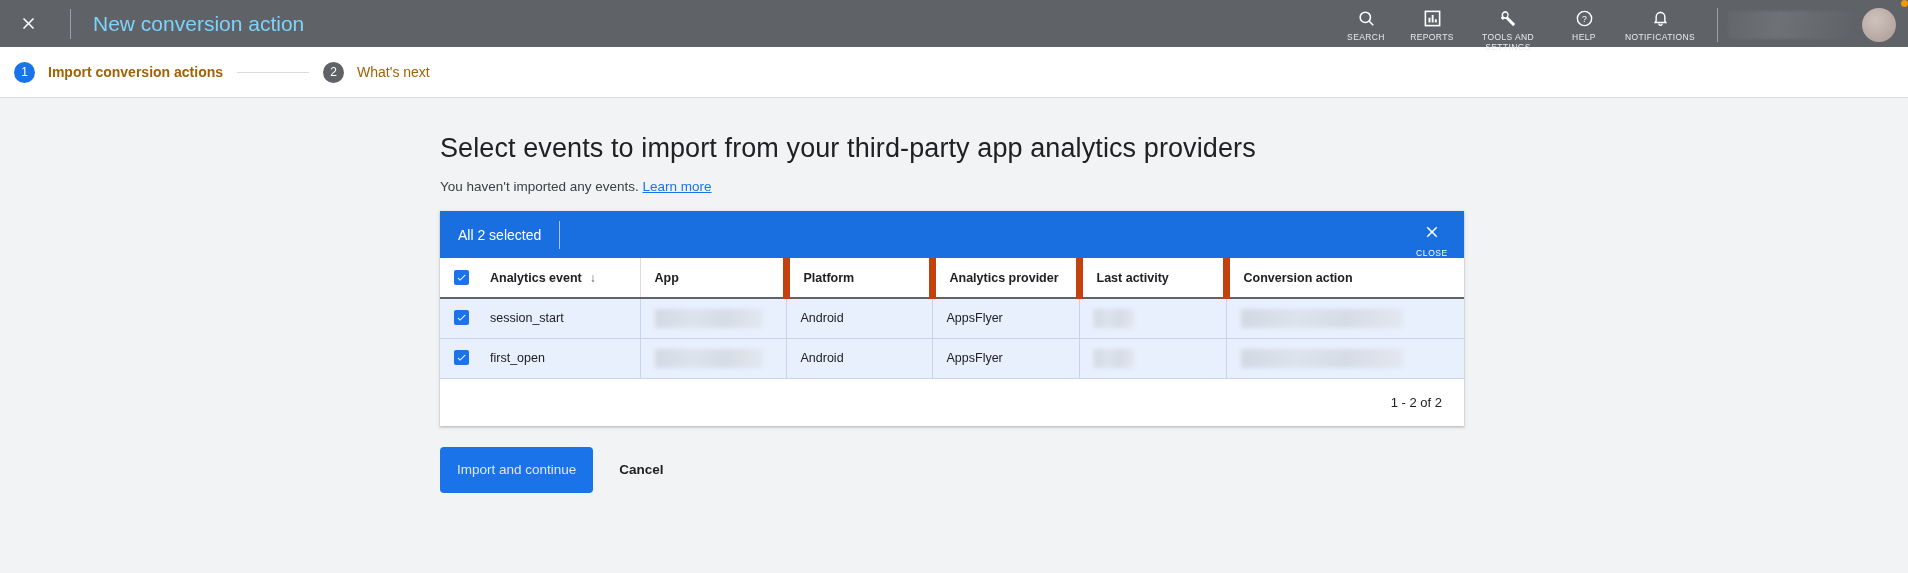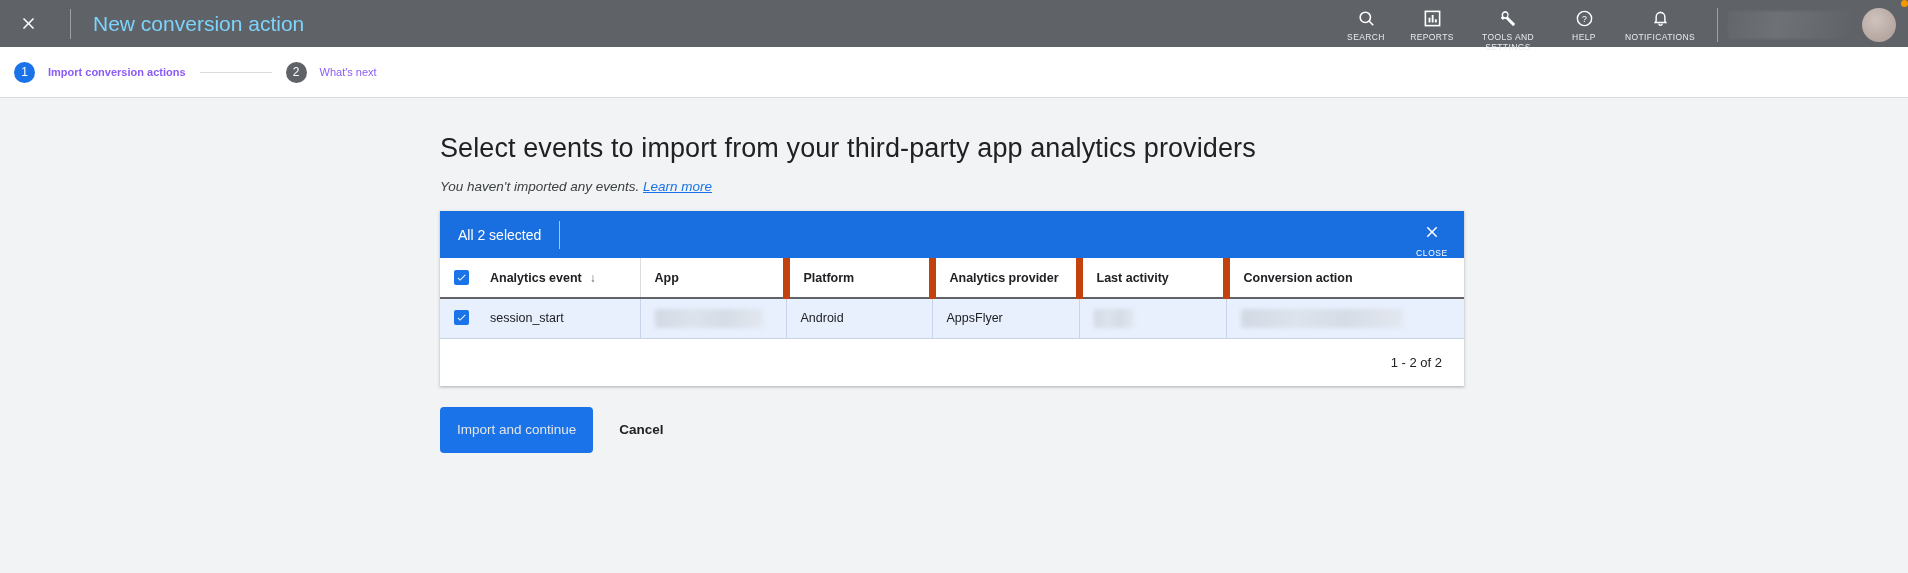--- a/index.html
+++ b/index.html
@@ -99,40 +99,39 @@
   }
   .step { display: flex; align-items: center; cursor: pointer; }
   .step-num {
     width: 21px; height: 21px; border-radius: 50%;
     color: #fff; font-size: 12px;
     display: flex; align-items: center; justify-content: center;
     flex: none;
   }
   .step-num.active { background: #1a73e8; }
   .step-num.inactive { background: #5f6368; }
-  .step-label { margin-left: 13px; font-size: 11px; color: #8b5cf6; white-space: nowrap; }
+  .step-label { margin-left: 13px; font-size: 14px; color: #a16207; white-space: nowrap; }
   .step-label.bold { font-weight: 700; }
   .step-line { width: 72px; height: 1px; background: #dadce0; margin: 0 14px; }
 
   
   .main {
     background: #f1f3f4;
     height: calc(573px - 47px - 51px);
     padding-left: 440px;
     padding-top: 35px;
   }
   .h1 {
     font-size: 27px; color: #202124; font-weight: 400;
     letter-spacing: 0.1px;
     margin-bottom: 15px;
   }
   .sub {
     font-size: 13.5px; color: #3c4043;
     margin-bottom: 17px;
-    font-style: italic;
   }
   .sub a { color: #1a73e8; text-decoration: underline; cursor: pointer; }
 
   
   .card {
     width: 1024px;
     background: #ffffff;
     box-shadow: 0 1px 2px rgba(60,64,67,.25), 0 1px 3px 1px rgba(60,64,67,.10);
   }
   .selbar {
@@ -374,20 +373,41 @@
             </td>
           <td>Android</td>
           <td>AppsFlyer</td>
           <td>
               <div class="blurcell bc-last"></div>
             </td>
           <td>
               <div class="blurcell bc-conv"></div>
             </td>
         </tr>
+        <tr>
+          <td class="c-check">
+            <span class="cb">
+              <svg width="11" height="11" viewBox="0 0 24 24">
+                  <path fill="#ffffff" d="M9 16.2 4.8 12l-1.4 1.4L9 19 21 7l-1.4-1.4z"></path>
+                </svg>
+            </span>
+          </td>
+          <td class="c-event">first_open</td>
+          <td>
+              <div class="blurcell bc-app"></div>
+            </td>
+          <td>Android</td>
+          <td>AppsFlyer</td>
+          <td>
+              <div class="blurcell bc-last"></div>
+            </td>
+          <td>
+              <div class="blurcell bc-conv"></div>
+            </td>
+        </tr>
       </tbody>
     </table>
 
     <div class="tfoot">
       <span>1 - 2 of 2</span>
     </div>
   </div>
 
   <div class="actions">
     <button class="btn-primary">Import and continue</button>

